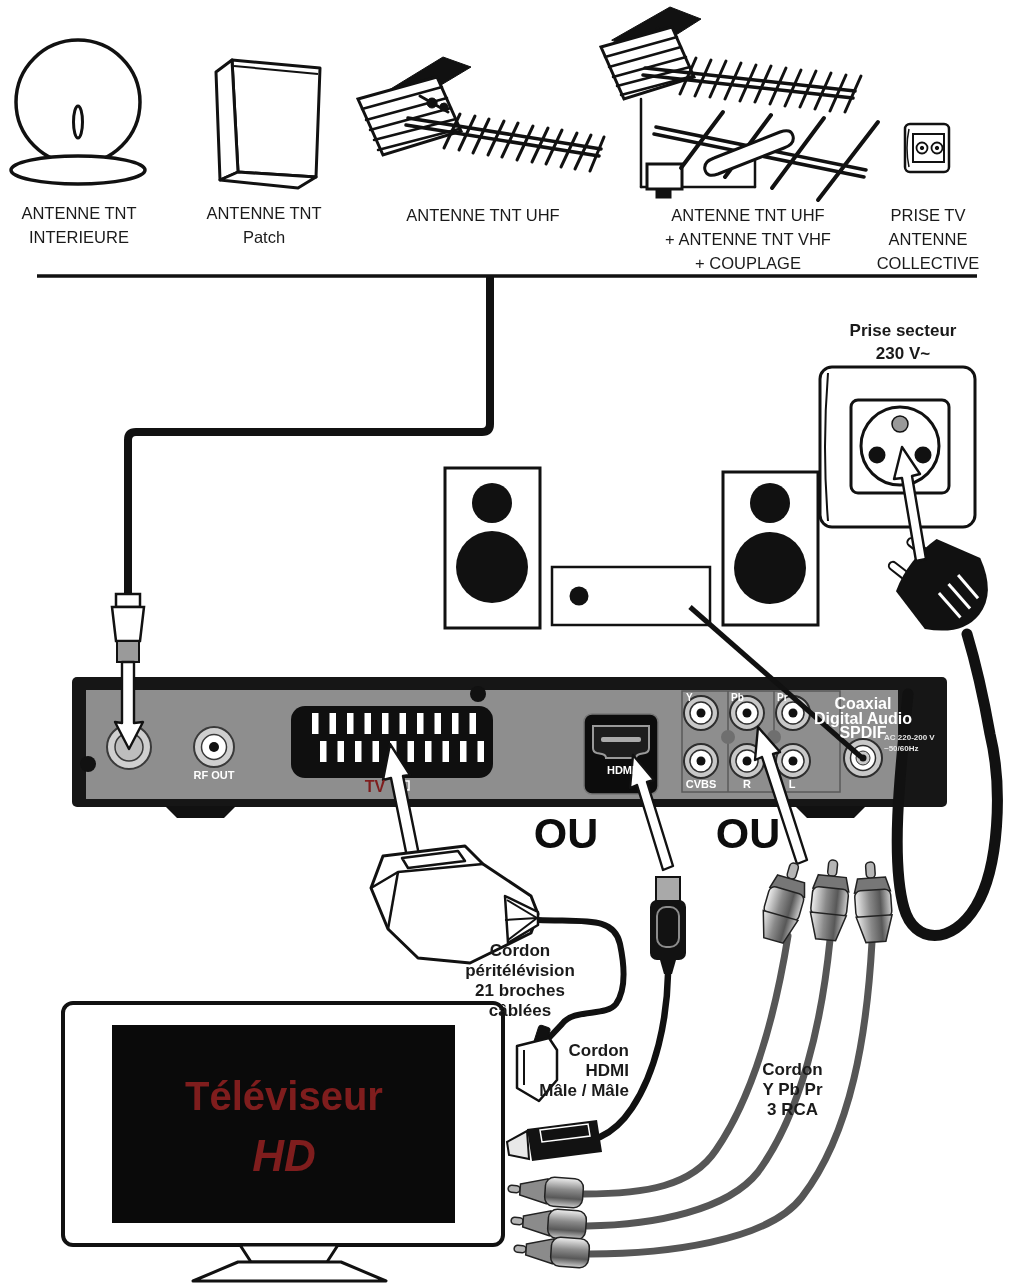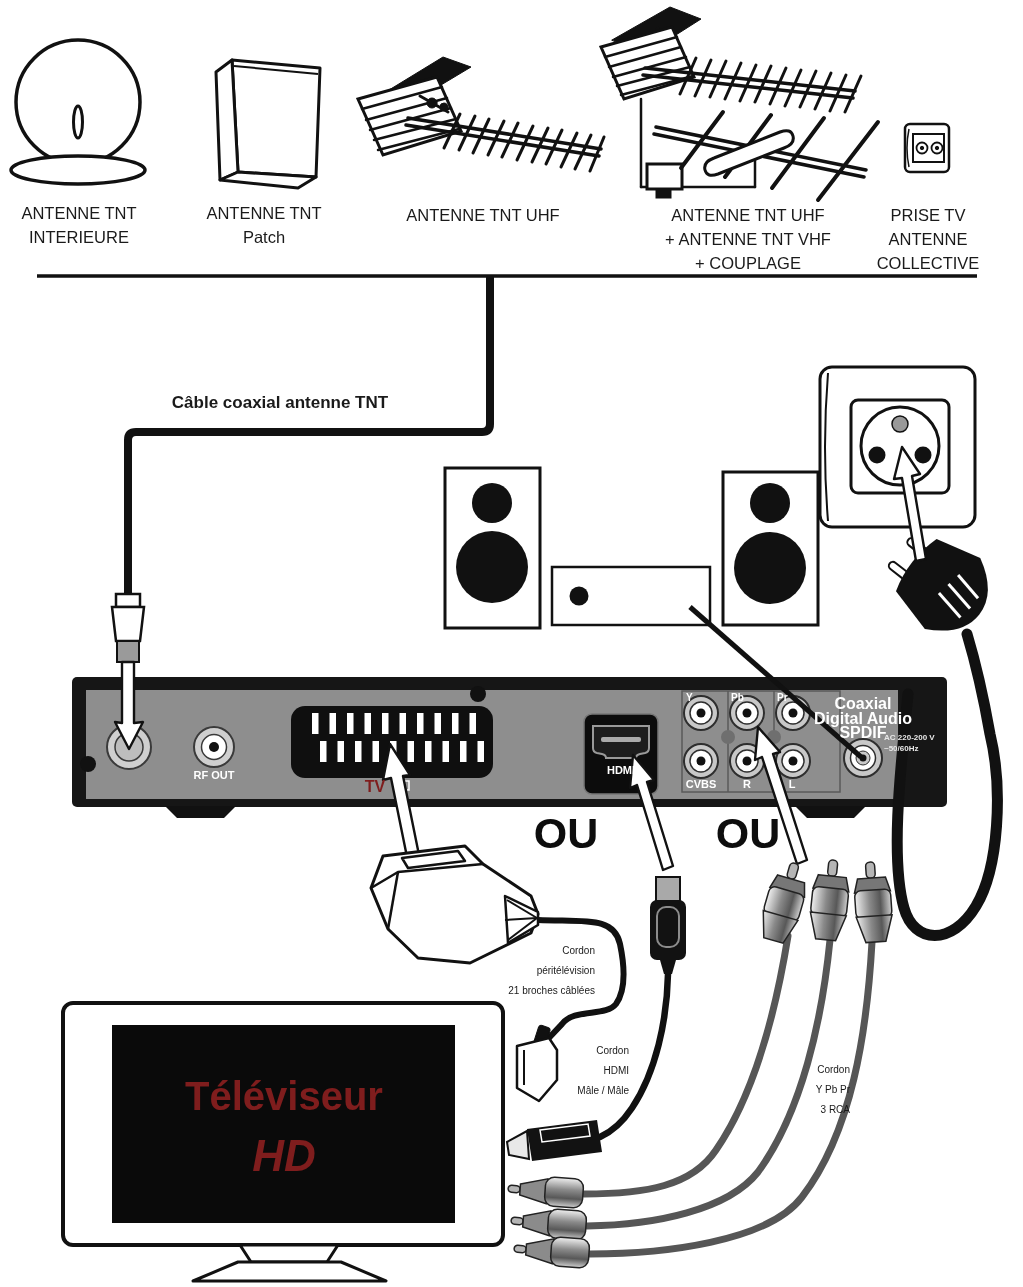--- a/index.html
+++ b/index.html
@@ -4,21 +4,21 @@
 <style>
   html,body{margin:0;padding:0;background:#fff;}
   #stage{position:relative;width:1023px;height:1287px;background:#fff;overflow:hidden;
          font-family:"Liberation Sans",sans-serif;color:#1a1a1a;}
   #art{position:absolute;left:0;top:0;z-index:1;}
   .lbl{position:absolute;z-index:2;white-space:pre-line;line-height:24px;font-size:16.5px;}
   .c{text-align:center}
   .r{text-align:right}
   .b{font-weight:bold}
   .w{color:#7f1d1d}
-  .cord{font-size:10px;line-height:20px;font-weight:normal;text-align:right;}
+  .cord{font-size:17px;line-height:20px;font-weight:bold;}
   .port{font-size:11px;line-height:13px;font-weight:bold;color:#fff;}
 </style>
 </head>
 <body>
 
 <div id="stage">
 
 <svg id="art" width="1023" height="1287" viewBox="0 0 1023 1287">
   <defs>
     <linearGradient id="gMetal" x1="0" y1="0" x2="1" y2="0">
@@ -362,21 +362,22 @@
   <div class="lbl c" style="left:183px;top:201px;width:162px;">ANTENNE TNT
 Patch</div>
   <div class="lbl c" style="left:362px;top:203px;width:242px;">ANTENNE TNT UHF</div>
   <div class="lbl c" style="left:627px;top:203px;width:242px;">ANTENNE TNT UHF
 + ANTENNE TNT VHF
 + COUPLAGE</div>
   <div class="lbl c" style="left:857px;top:203px;width:142px;">PRISE TV
 ANTENNE
 COLLECTIVE</div>
 
-  <div class="lbl c b" style="left:160px;top:391px;width:240px;font-size:17px;">Câble coaxial antenne TNT</div>
+  <div class="lbl c b" style="left:813px;top:319px;width:180px;font-size:17px;line-height:23px;">Prise secteur
+230 V~</div>
 
   <div class="lbl c b" style="left:520px;top:810px;width:92px;font-size:43px;line-height:46px;color:#0d0d0d;">OU</div>
   <div class="lbl c b" style="left:702px;top:810px;width:92px;font-size:43px;line-height:46px;color:#0d0d0d;">OU</div>
 
   <div class="lbl c cord" style="left:445px;top:941px;width:150px;">Cordon
 péritélévision
 21 broches câblées</div>
   <div class="lbl r cord" style="left:525px;top:1041px;width:104px;">Cordon
 HDMI
 Mâle / Mâle</div>

